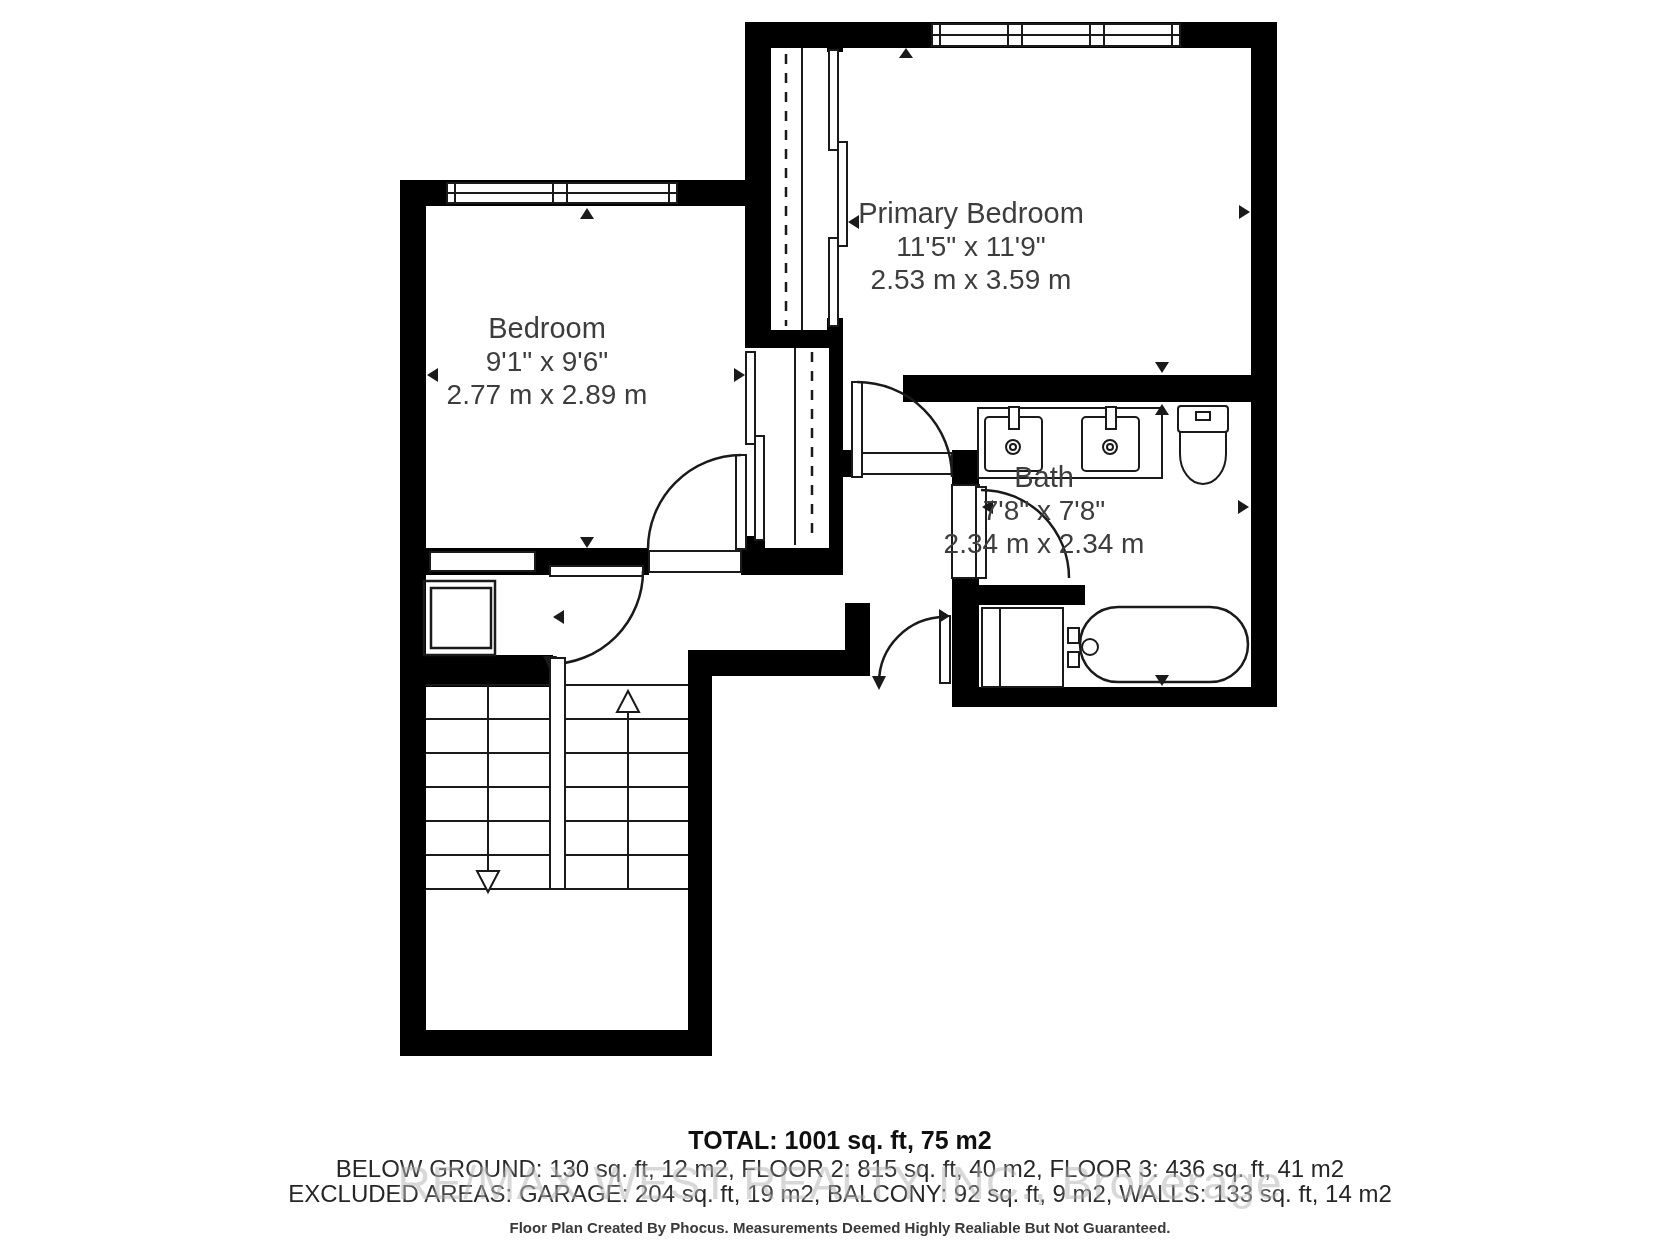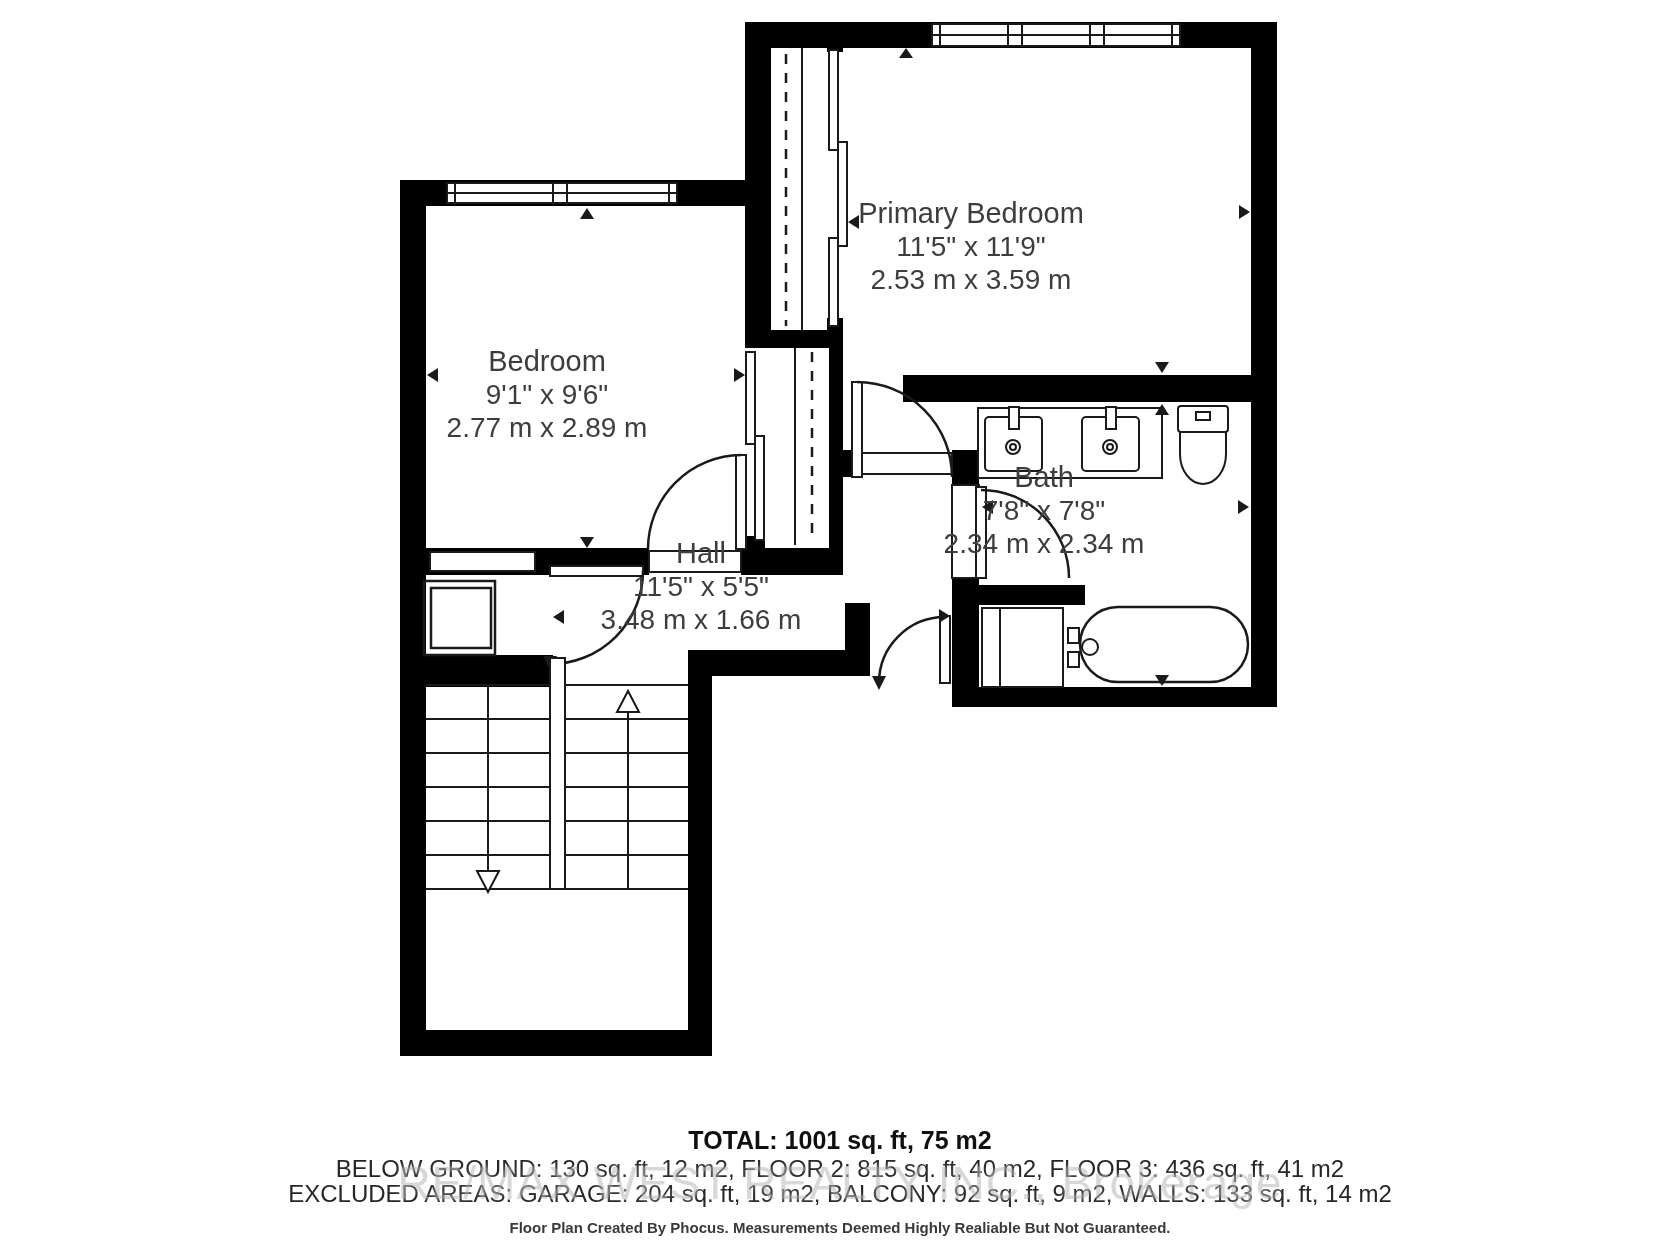--- a/index.html
+++ b/index.html
@@ -191,35 +191,30 @@
       <polygon points="564,610 564,624 553,617"></polygon>
       <polygon points="939,609 939,623 950,616"></polygon>
     </g>
   </svg>
 
   <div class="room-label" style="left:971px; top:196px;">
     <div class="room-name">Primary Bedroom</div>
     <div class="room-dim">11'5" x 11'9"</div>
     <div class="room-dim">2.53 m x 3.59 m</div>
   </div>
-  <div class="room-label" style="left:547px; top:344px;">
+  <div class="room-label" style="left:547px; top:311px;">
     <div class="room-name">Bedroom</div>
     <div class="room-dim">9'1" x 9'6"</div>
     <div class="room-dim">2.77 m x 2.89 m</div>
   </div>
   <div class="room-label" style="left:1044px; top:460px;">
     <div class="room-name">Bath</div>
     <div class="room-dim">7'8" x 7'8"</div>
     <div class="room-dim">2.34 m x 2.34 m</div>
   </div>
-  <div class="room-label" style="left:701px; top:536px;">
-    <div class="room-name">Hall</div>
-    <div class="room-dim">11'5" x 5'5"</div>
-    <div class="room-dim">3.48 m x 1.66 m</div>
-  </div>
 
   <div class="footer footer-total">TOTAL: 1001 sq. ft, 75 m2</div>
   <div class="footer footer-areas">BELOW GROUND: 130 sq. ft, 12 m2, FLOOR 2: 815 sq. ft, 40 m2, FLOOR 3: 436 sq. ft, 41 m2</div>
   <div class="footer footer-excluded">EXCLUDED AREAS: GARAGE: 204 sq. ft, 19 m2, BALCONY: 92 sq. ft, 9 m2, WALLS: 133 sq. ft, 14 m2</div>
   <div class="watermark">RE/MAX WEST REALTY INC., Brokerage</div>
   <div class="footer footer-disclaimer">Floor Plan Created By Phocus. Measurements Deemed Highly Realiable But Not Guaranteed.</div>
 
 </div>
 
 </body></html>

